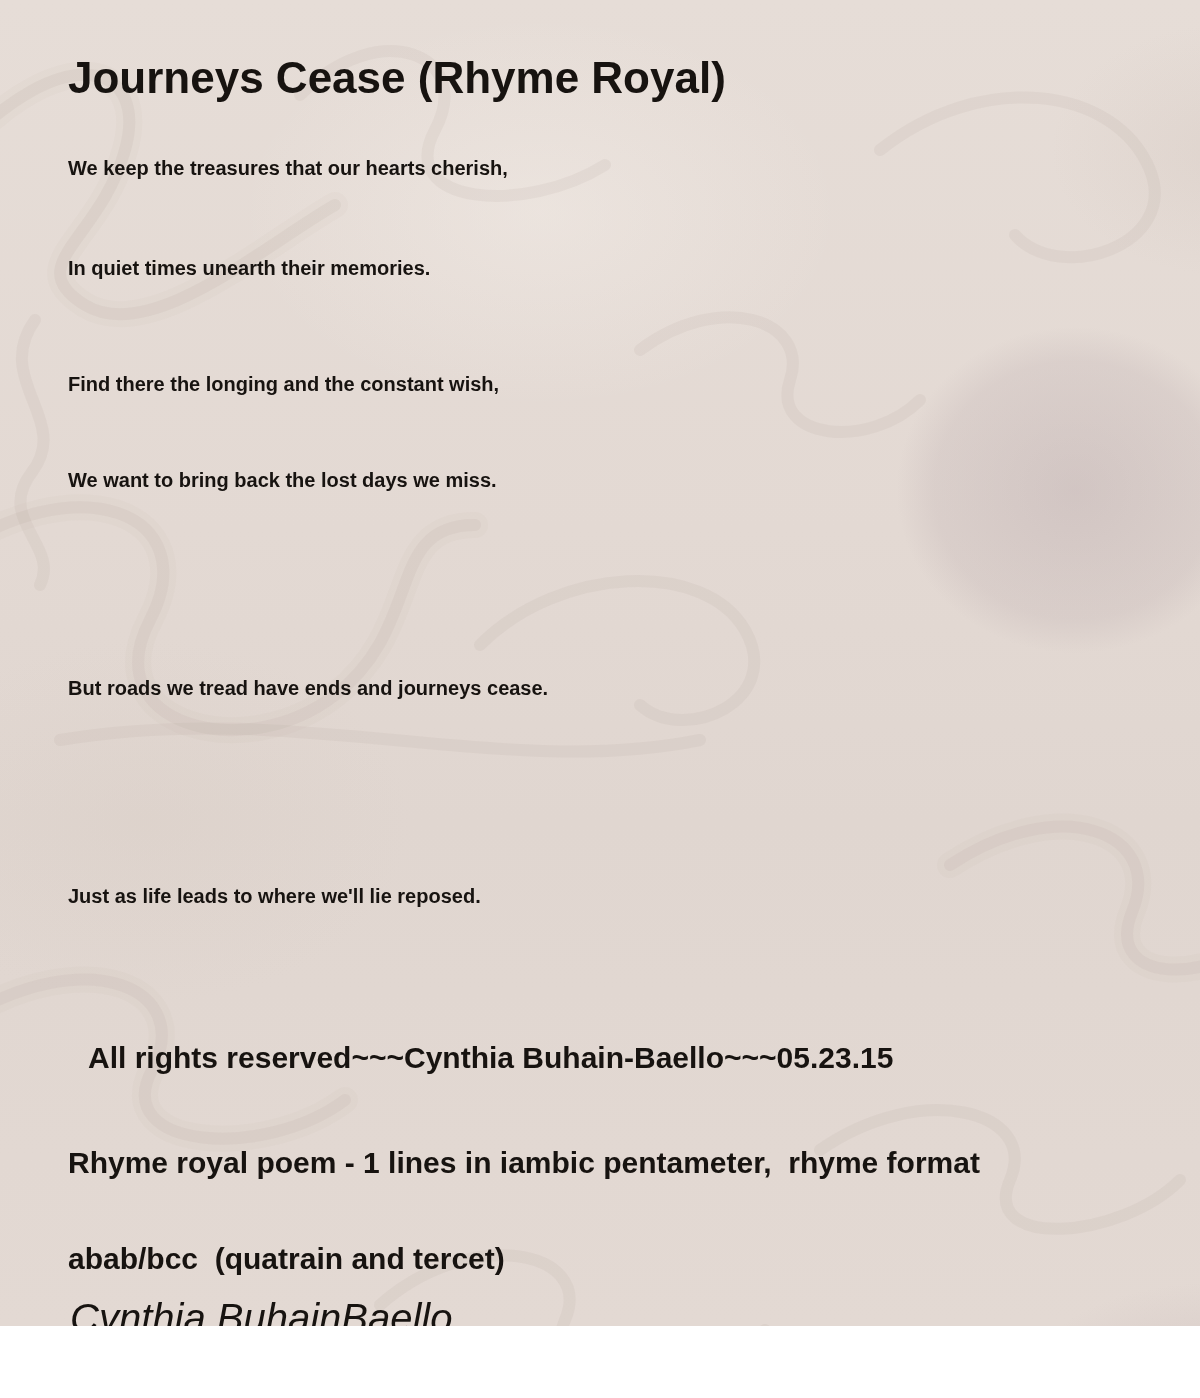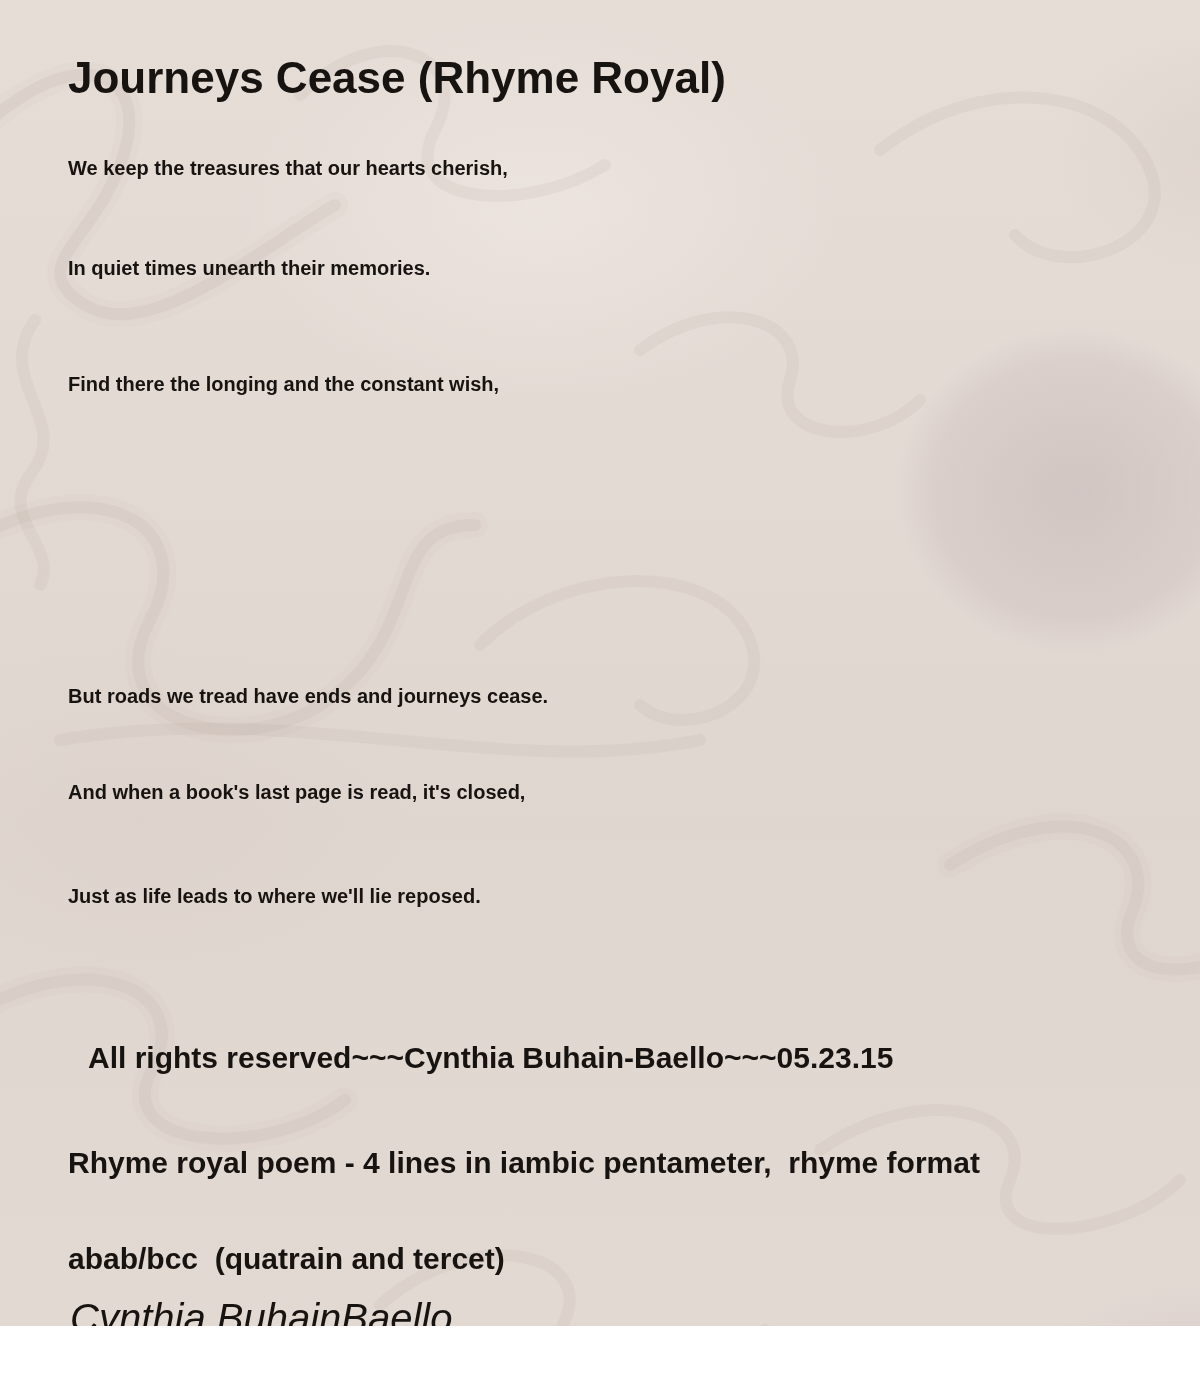--- a/index.html
+++ b/index.html
@@ -38,21 +38,21 @@
     letter-spacing: 0;
   }
 
   .title { top: 56px; font-size: 44px; }
 
   .pline { font-size: 20px; }
   .l1 { top: 158px; }
   .l2 { top: 258px; }
   .l3 { top: 366px; margin-top: 8px; }
   .l4 { top: 470px; }
-  .l5 { top: 678px; margin-top: 8px; }
+  .l5 { top: 678px; }
   .l6 { top: 782px; }
   .l7 { top: 886px; }
 
   .rights { top: 1043px; font-size: 30px; margin-left: 20px; }
   .note1  { top: 1148px; font-size: 30px; }
   .note2  { top: 1244px; font-size: 30px; }
 
   .signature {
     top: 1298px;
     left: 70px;
@@ -87,25 +87,25 @@
       <path d="M950,865 C1060,792 1165,832 1132,912 C1100,992 1235,982 1265,922"></path>
       <path d="M-40,1020 C90,940 195,990 152,1070 C110,1150 265,1160 345,1100"></path>
     </g>
   </svg>
 
   <h1 class="txt title">Journeys Cease (Rhyme Royal)</h1>
 
   <div class="txt pline l1">We keep the treasures that our hearts cherish,</div>
   <div class="txt pline l2">In quiet times unearth their memories.</div>
   <div class="txt pline l3">Find there the longing and the constant wish,</div>
+  <div class="txt pline l4">We want to bring back the lost days we miss.</div>
 
   <div class="txt pline l5">But roads we tread have ends and journeys cease.</div>
-  <div class="txt pline l6">And when a book's last page is read, it's closed,</div>
   <div class="txt pline l7">Just as life leads to where we'll lie reposed.</div>
 
   <div class="txt rights">All rights reserved~~~Cynthia Buhain-Baello~~~05.23.15</div>
 
-  <div class="txt note1">Rhyme royal poem - 4 lines in iambic pentameter,  rhyme format</div>
+  <div class="txt note1">Rhyme royal poem - 1 lines in iambic pentameter,  rhyme format</div>
   <div class="txt note2">abab/bcc  (quatrain and tercet)</div>
 
   <div class="txt signature">Cynthia BuhainBaello</div>
 
 </div>
 
 </body></html>

